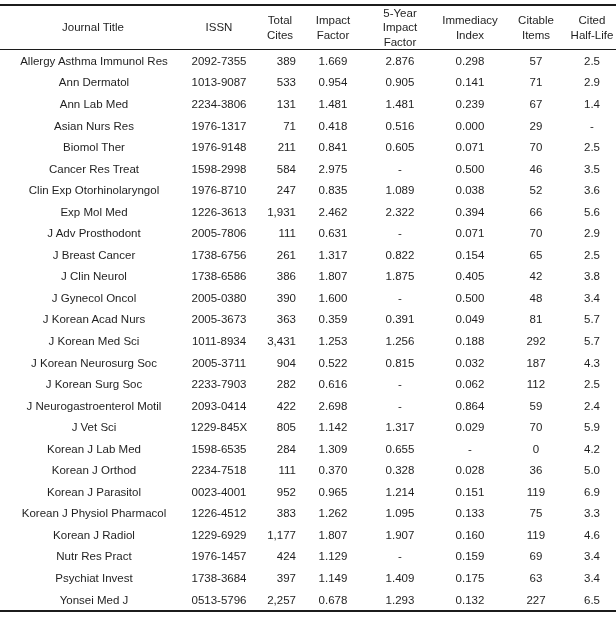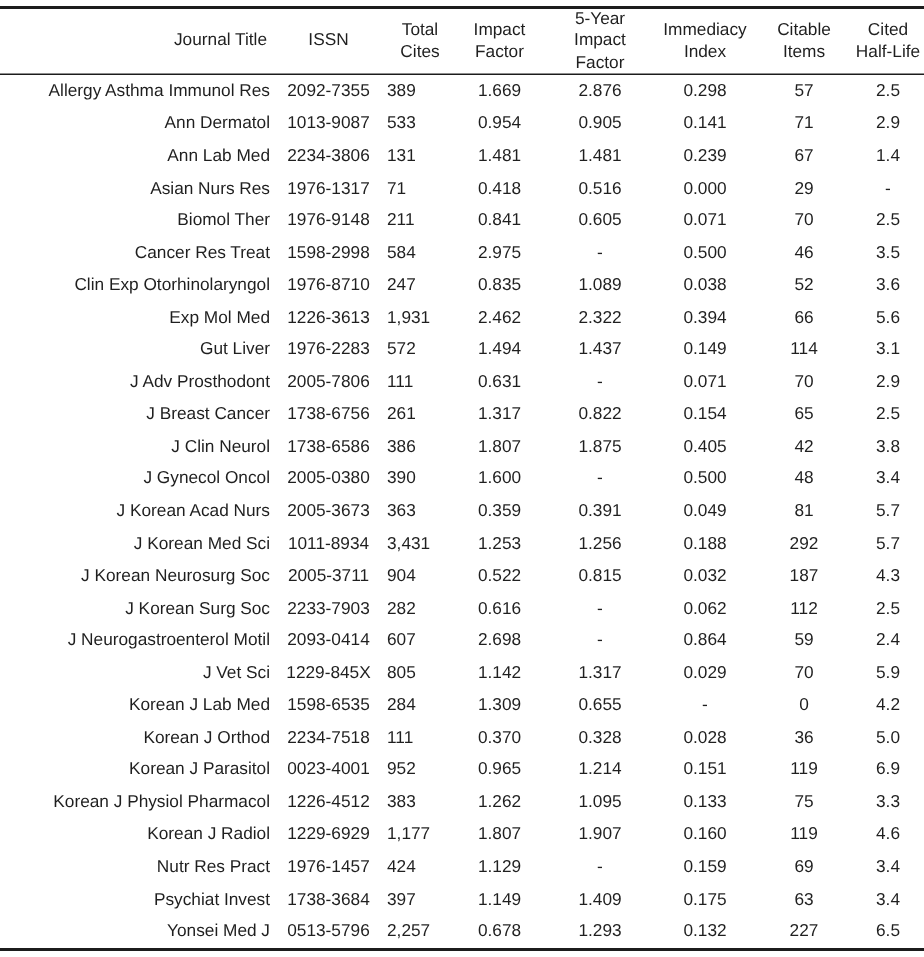--- a/index.html
+++ b/index.html
@@ -46,23 +46,23 @@
   }
   td {
     height: 21.55px;
     font-size: 11.5px;
     color: #1f1f1f;
     vertical-align: middle;
     padding: 0;
     white-space: nowrap;
     overflow: hidden;
   }
-  .align-left   { text-align: right;  padding-left: 8px; }
+  .align-left   { text-align: center;  padding-left: 8px; }
   .align-center { text-align: center; }
-  .align-right  { text-align: left; padding-right: 6px; }
+  .align-right  { text-align: right; padding-right: 6px; }
   th.align-left { padding-left: 8px; }
 </style>
 </head>
 <body>
 
 <div class="table-wrap">
   <table class="metrics">
     <colgroup>
         <col class="c-journal-title">
         <col class="c-issn">
@@ -160,30 +160,20 @@
           <td class="align-left">Exp Mol Med</td>
           <td class="align-center">1226-3613</td>
           <td class="align-right">1,931</td>
           <td class="align-center">2.462</td>
           <td class="align-center">2.322</td>
           <td class="align-center">0.394</td>
           <td class="align-center">66</td>
           <td class="align-center">5.6</td>
         </tr>
         <tr>
-          <td class="align-left">Gut Liver</td>
-          <td class="align-center">1976-2283</td>
-          <td class="align-right">572</td>
-          <td class="align-center">1.494</td>
-          <td class="align-center">1.437</td>
-          <td class="align-center">0.149</td>
-          <td class="align-center">114</td>
-          <td class="align-center">3.1</td>
-        </tr>
-        <tr>
           <td class="align-left">J Adv Prosthodont</td>
           <td class="align-center">2005-7806</td>
           <td class="align-right">111</td>
           <td class="align-center">0.631</td>
           <td class="align-center">-</td>
           <td class="align-center">0.071</td>
           <td class="align-center">70</td>
           <td class="align-center">2.9</td>
         </tr>
         <tr>
@@ -252,21 +242,21 @@
           <td class="align-right">282</td>
           <td class="align-center">0.616</td>
           <td class="align-center">-</td>
           <td class="align-center">0.062</td>
           <td class="align-center">112</td>
           <td class="align-center">2.5</td>
         </tr>
         <tr>
           <td class="align-left">J Neurogastroenterol Motil</td>
           <td class="align-center">2093-0414</td>
-          <td class="align-right">607</td>
+          <td class="align-right">422</td>
           <td class="align-center">2.698</td>
           <td class="align-center">-</td>
           <td class="align-center">0.864</td>
           <td class="align-center">59</td>
           <td class="align-center">2.4</td>
         </tr>
         <tr>
           <td class="align-left">J Vet Sci</td>
           <td class="align-center">1229-845X</td>
           <td class="align-right">805</td>

